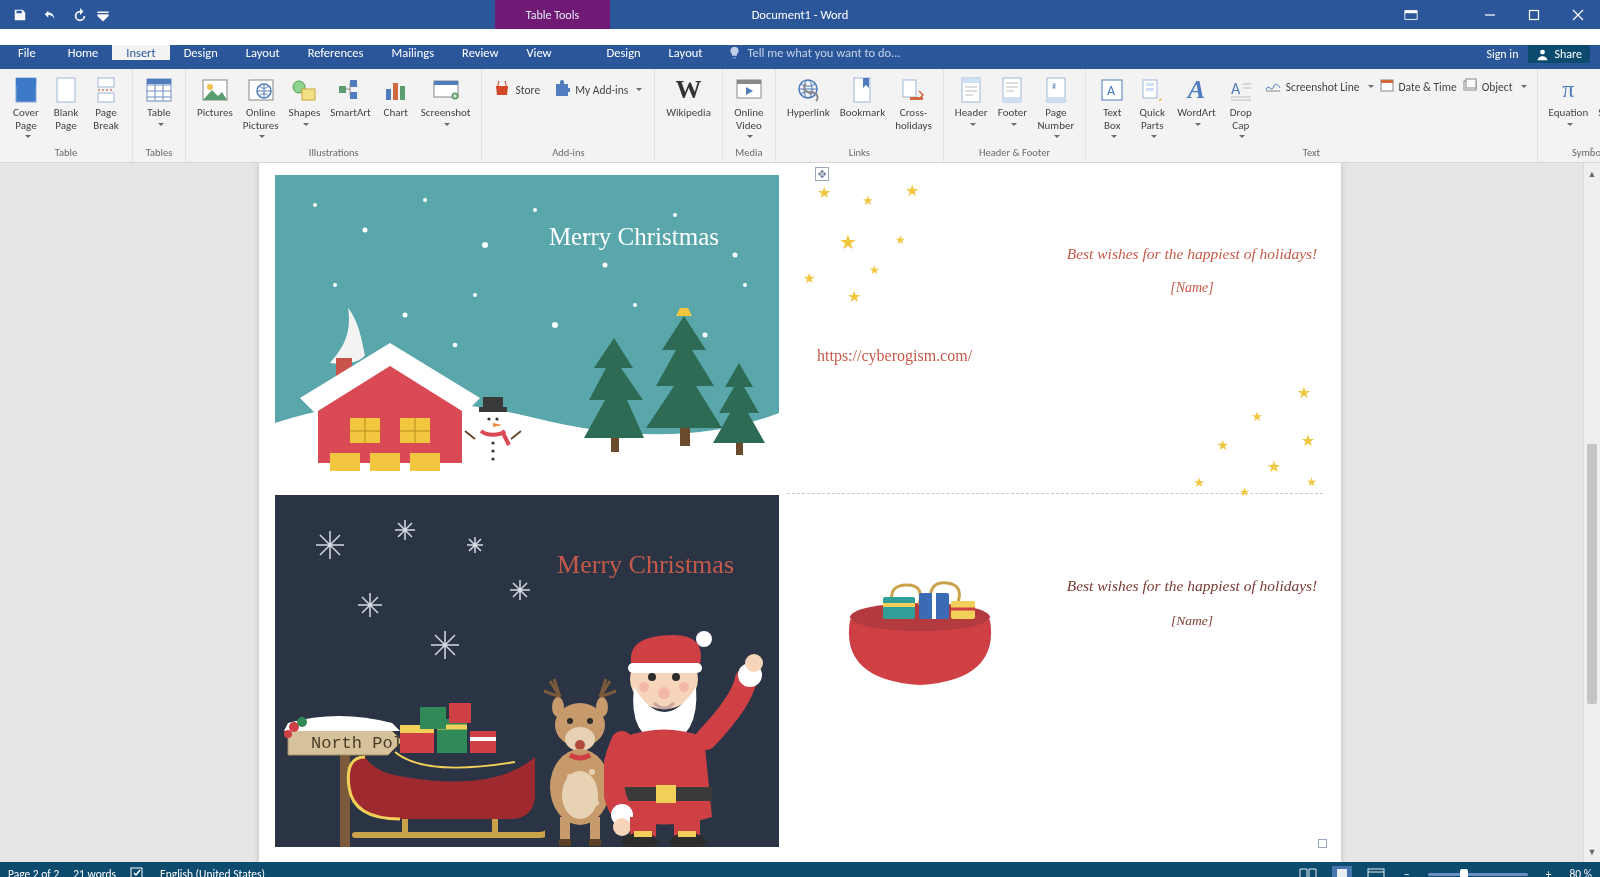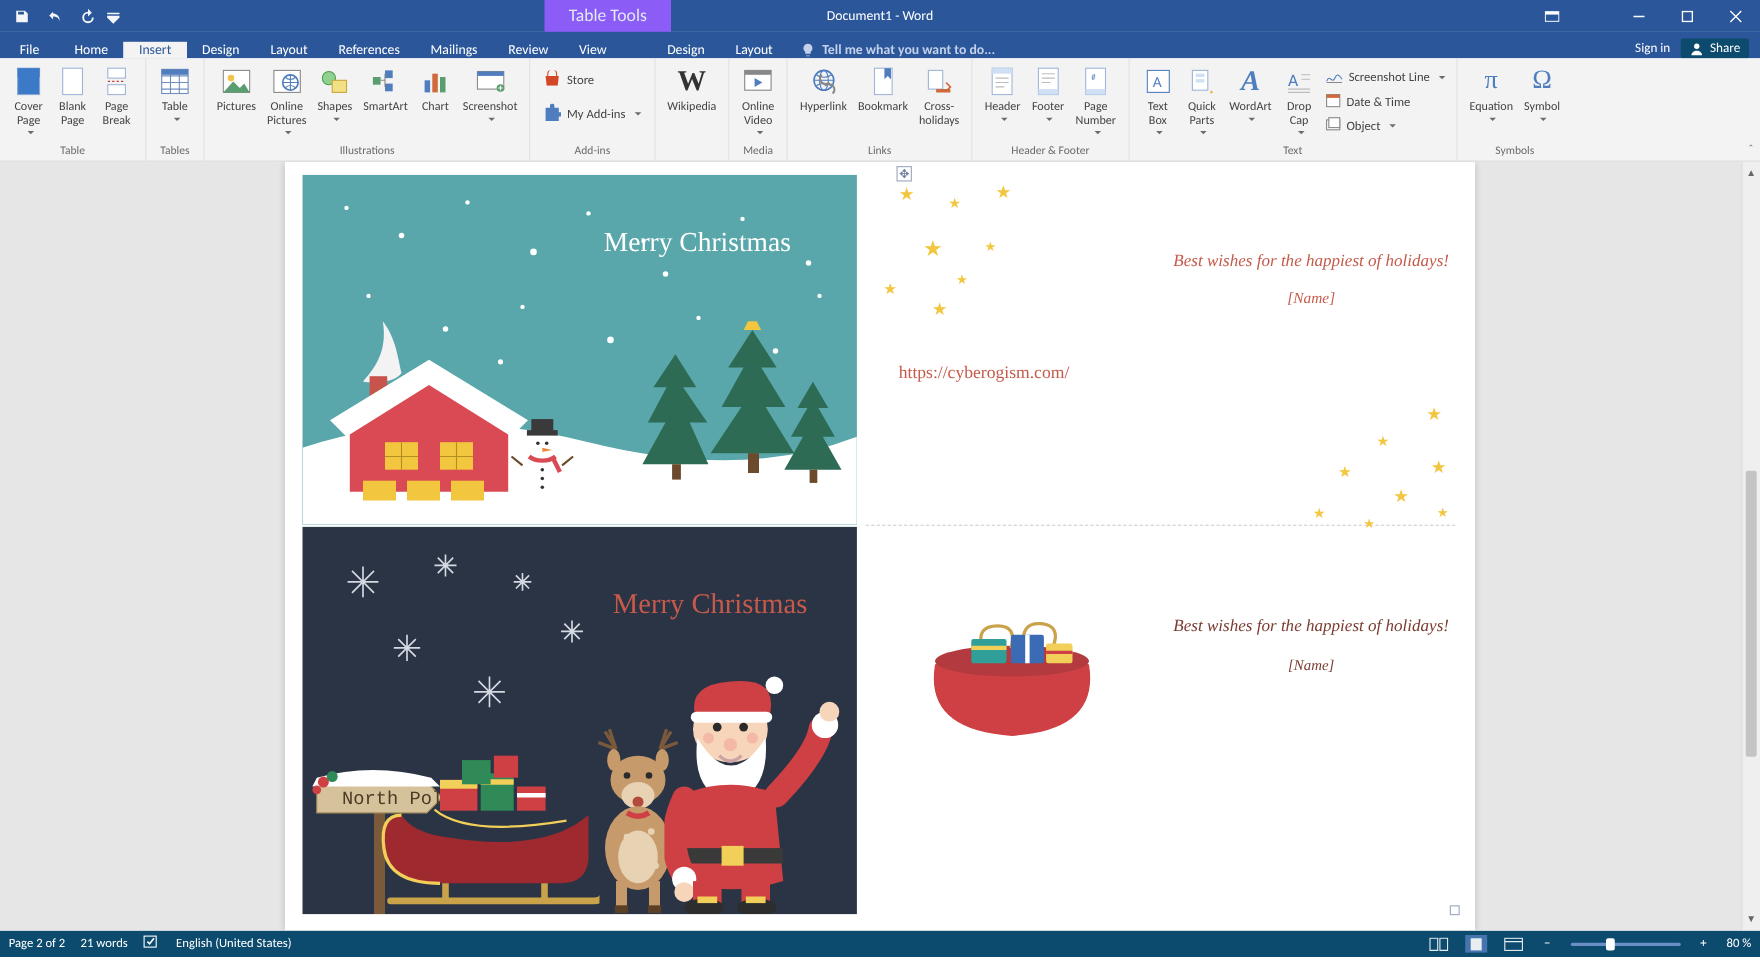--- a/index.html
+++ b/index.html
@@ -3,48 +3,48 @@
   <meta charset="utf-8">
   <style>
     * { margin:0; padding:0; box-sizing:border-box; font-family:"Segoe UI","Calibri",Arial,sans-serif; }
     html,body { width:1600px; height:877px; overflow:hidden; background:#fff; }
 
     
     .titlebar { height:29px; background:#2b579a; color:#fff; display:flex; align-items:center; position:relative; font-size:12px; }
     .qat { display:flex; align-items:center; padding-left:6px; gap:2px; }
     .qat-btn { width:28px; height:26px; display:flex; align-items:center; justify-content:center; fill:#fff; opacity:.95; }
     .qat-btn svg{width:14px;height:14px;}
-    .tt-context { position:absolute; left:495px; top:0; width:115px; height:29px; background:#8b5cf6; display:flex; align-items:center; justify-content:center; font-size:16px; color:#e2e9f5; }
+    .tt-context { position:absolute; left:495px; top:0; width:115px; height:29px; background:#701a75; display:flex; align-items:center; justify-content:center; font-size:12px; color:#e2e9f5; }
     .doc-title { position:absolute; left:50%; transform:translateX(-50%); font-size:12.5px; }
     .win-ctrls { position:absolute; right:0; top:0; display:flex; }
     .win-btn { width:44px; height:29px; display:flex; align-items:center; justify-content:center; }
     .win-btn svg{width:12px;height:12px;stroke:#fff;stroke-width:1.2;fill:none;}
     .ribbon-opts{ position:absolute; right:176px; width:26px; height:29px; display:flex; align-items:center; justify-content:center;}
     .ribbon-opts svg{fill:#fff;width:14px;height:14px;}
 
     
-    .tabstrip { height:24px; background:#2b579a; display:flex; align-items:flex-end; color:#fff; font-size:12.5px; position:relative; }
+    .tabstrip { height:24px; background:#2b579a; display:flex; align-items:flex-start; color:#fff; font-size:12.5px; position:relative;margin-top:16px; }
     .tab { padding:0 14px; display:flex; align-items:center; cursor:pointer; }
     .tab.file { padding:0 18px; }
     .tab.active { background:#f3f3f3; color:#2b579a; }
     .tab.context { color:#fff; }
     .tab-gap{ flex:1; }
-    .tell-me{ display:flex; align-items:center; gap:6px; padding-left:12px; color:#c3d2ea;font-weight:bold; }
+    .tell-me{ display:flex; align-items:center; gap:6px; padding-left:12px; color:#c3d2ea; }
     .tell-me svg{width:13px;height:13px;fill:#c3d2ea;}
     .account { display:flex; align-items:center; gap:10px; padding:0 10px; font-size:12px; }
     .share-btn{ display:flex; align-items:center; gap:5px; background:#0c4a6e; padding:2px 8px; border-radius:2px;}
 
     
     .ribbon { height:94px; background:#f3f3f3; border-bottom:1px solid #d7d7d7; display:flex; position:relative; }
     .group { border-right:1px solid #e2e2e2; display:flex; flex-direction:column; align-items:center; padding:4px 6px 0; }
     .group-body{ flex:1; display:flex; align-items:flex-start; }
     .group-label{ width:100%; text-align:center; font-size:10.5px; color:#6b6b6b; padding-bottom:3px; }
     .btn { display:flex; flex-direction:column; align-items:center; justify-content:flex-start; padding:2px 5px 0; gap:2px; color:#444; font-size:11px; line-height:1.15; text-align:center; }
     .btn .ic{ width:30px; height:30px; display:flex; align-items:center; justify-content:center;}
-    .vstack{display:flex;flex-direction:column;gap:2px;justify-content:center;}
+    .vstack{display:flex;flex-direction:row;gap:2px;justify-content:center;}
     .small-row{display:flex;align-items:center;gap:5px;color:#444;font-size:11.5px;white-space:nowrap;padding:1px 2px;}
     .caret::after{content:"";display:inline-block;margin-left:3px;border:3px solid transparent;border-top-color:#6b6b6b;transform:translateY(1px);}
     .ribbon-collapse{position:absolute;right:6px;bottom:4px;font-size:11px;color:#777;}
 
     
     .workspace{ height:699px; background:#e6e6e6; position:relative; display:flex; justify-content:center; overflow:hidden;}
     .scrollbar{ position:absolute; right:0; top:0; width:17px; height:100%; background:#efefef; border-left:1px solid #dadada; display:flex; flex-direction:column; align-items:center; padding-top:4px; gap:4px;}
     .scroll-arrow{width:13px;height:13px;display:flex;align-items:center;justify-content:center;font-size:9px;color:#666;}
     .scroll-thumb{ width:10px; background:#c4c4c4; border-radius:2px;}
     .page{ width:1082px; height:100%; background:#fff; box-shadow:0 0 6px rgba(0,0,0,.2); position:relative; }

